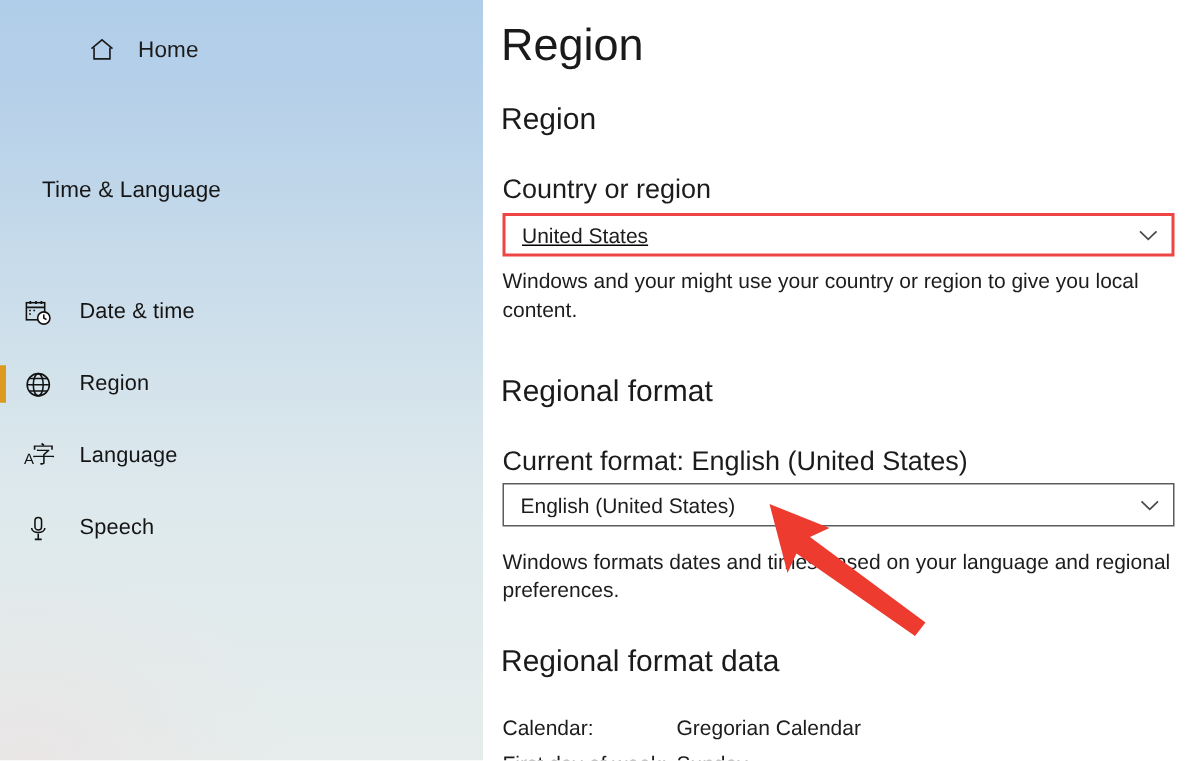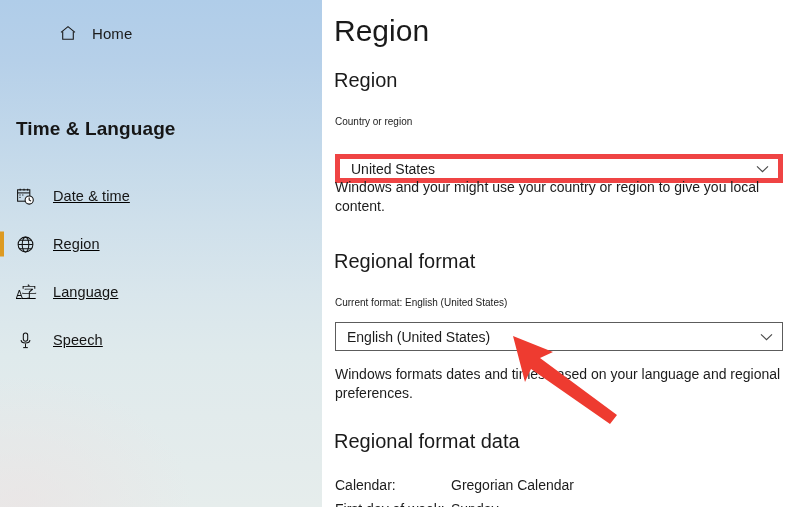--- a/index.html
+++ b/index.html
@@ -90,28 +90,28 @@
   #search-field::placeholder { color: #5b6268; opacity: 1; }
   .search-ico {
     width: 28px; height: 100%;
     display: flex; align-items: center; justify-content: center;
     color: #3a3f44;
     flex: 0 0 28px;
   }
 
   .section-title {
     position: absolute;
-    left: 16px; top: 118px;
-    font-size: 19px;
-    font-weight: bold;
+    left: 28px; top: 118px;
+    font-size: 15px;
+    font-weight: normal;
     color: #161616;
     letter-spacing: .1px;
   }
 
-  #nav { position: absolute; left: 0; top: 172px; width: 280px; text-decoration: underline; }
+  #nav { position: absolute; left: 0; top: 184px; width: 280px; }
   .nav-item {
     position: relative;
     height: 48px;
     display: flex;
     align-items: center;
     padding-left: 16px;
     cursor: default;
   }
   .nav-item .sel-bar {
     position: absolute;
@@ -167,21 +167,21 @@
     font-weight: normal;
     color: #1a1a1a;
   }
   #h2-region { top: 69px; }
   #h2-regional-format { top: 250px; }
   #h2-regional-format-data { top: 430px; }
 
   .field-label {
     position: absolute;
     left: 13px;
-    font-size: 10px;
+    font-size: 18px;
     color: #1c1c1c;
   }
   #lbl-country { top: 116px; }
   #lbl-current-format { top: 297px; }
 
   .combo {
     position: absolute;
     left: 13px;
     width: 448px; height: 29px;
     background: #ffffff;
@@ -195,21 +195,21 @@
     color: #1c1c1c;
     padding-left: 11px;
     white-space: nowrap;
     overflow: hidden;
   }
   .combo-chev {
     flex: 0 0 32px;
     display: flex; align-items: center; justify-content: center;
     color: #4a4a4a;
   }
-  #combo-country { top: 154px; border: 5px solid #ef4444; }
+  #combo-country { top: 142px; border: 2px solid #ef4444; text-decoration: underline; }
   #combo-format  { top: 322px; border: 1.6px solid #5c5c5c; }
 
   .desc {
     position: absolute;
     left: 13px;
     width: 450px;
     font-size: 14px;
     line-height: 19px;
     color: #1c1c1c;
   }

